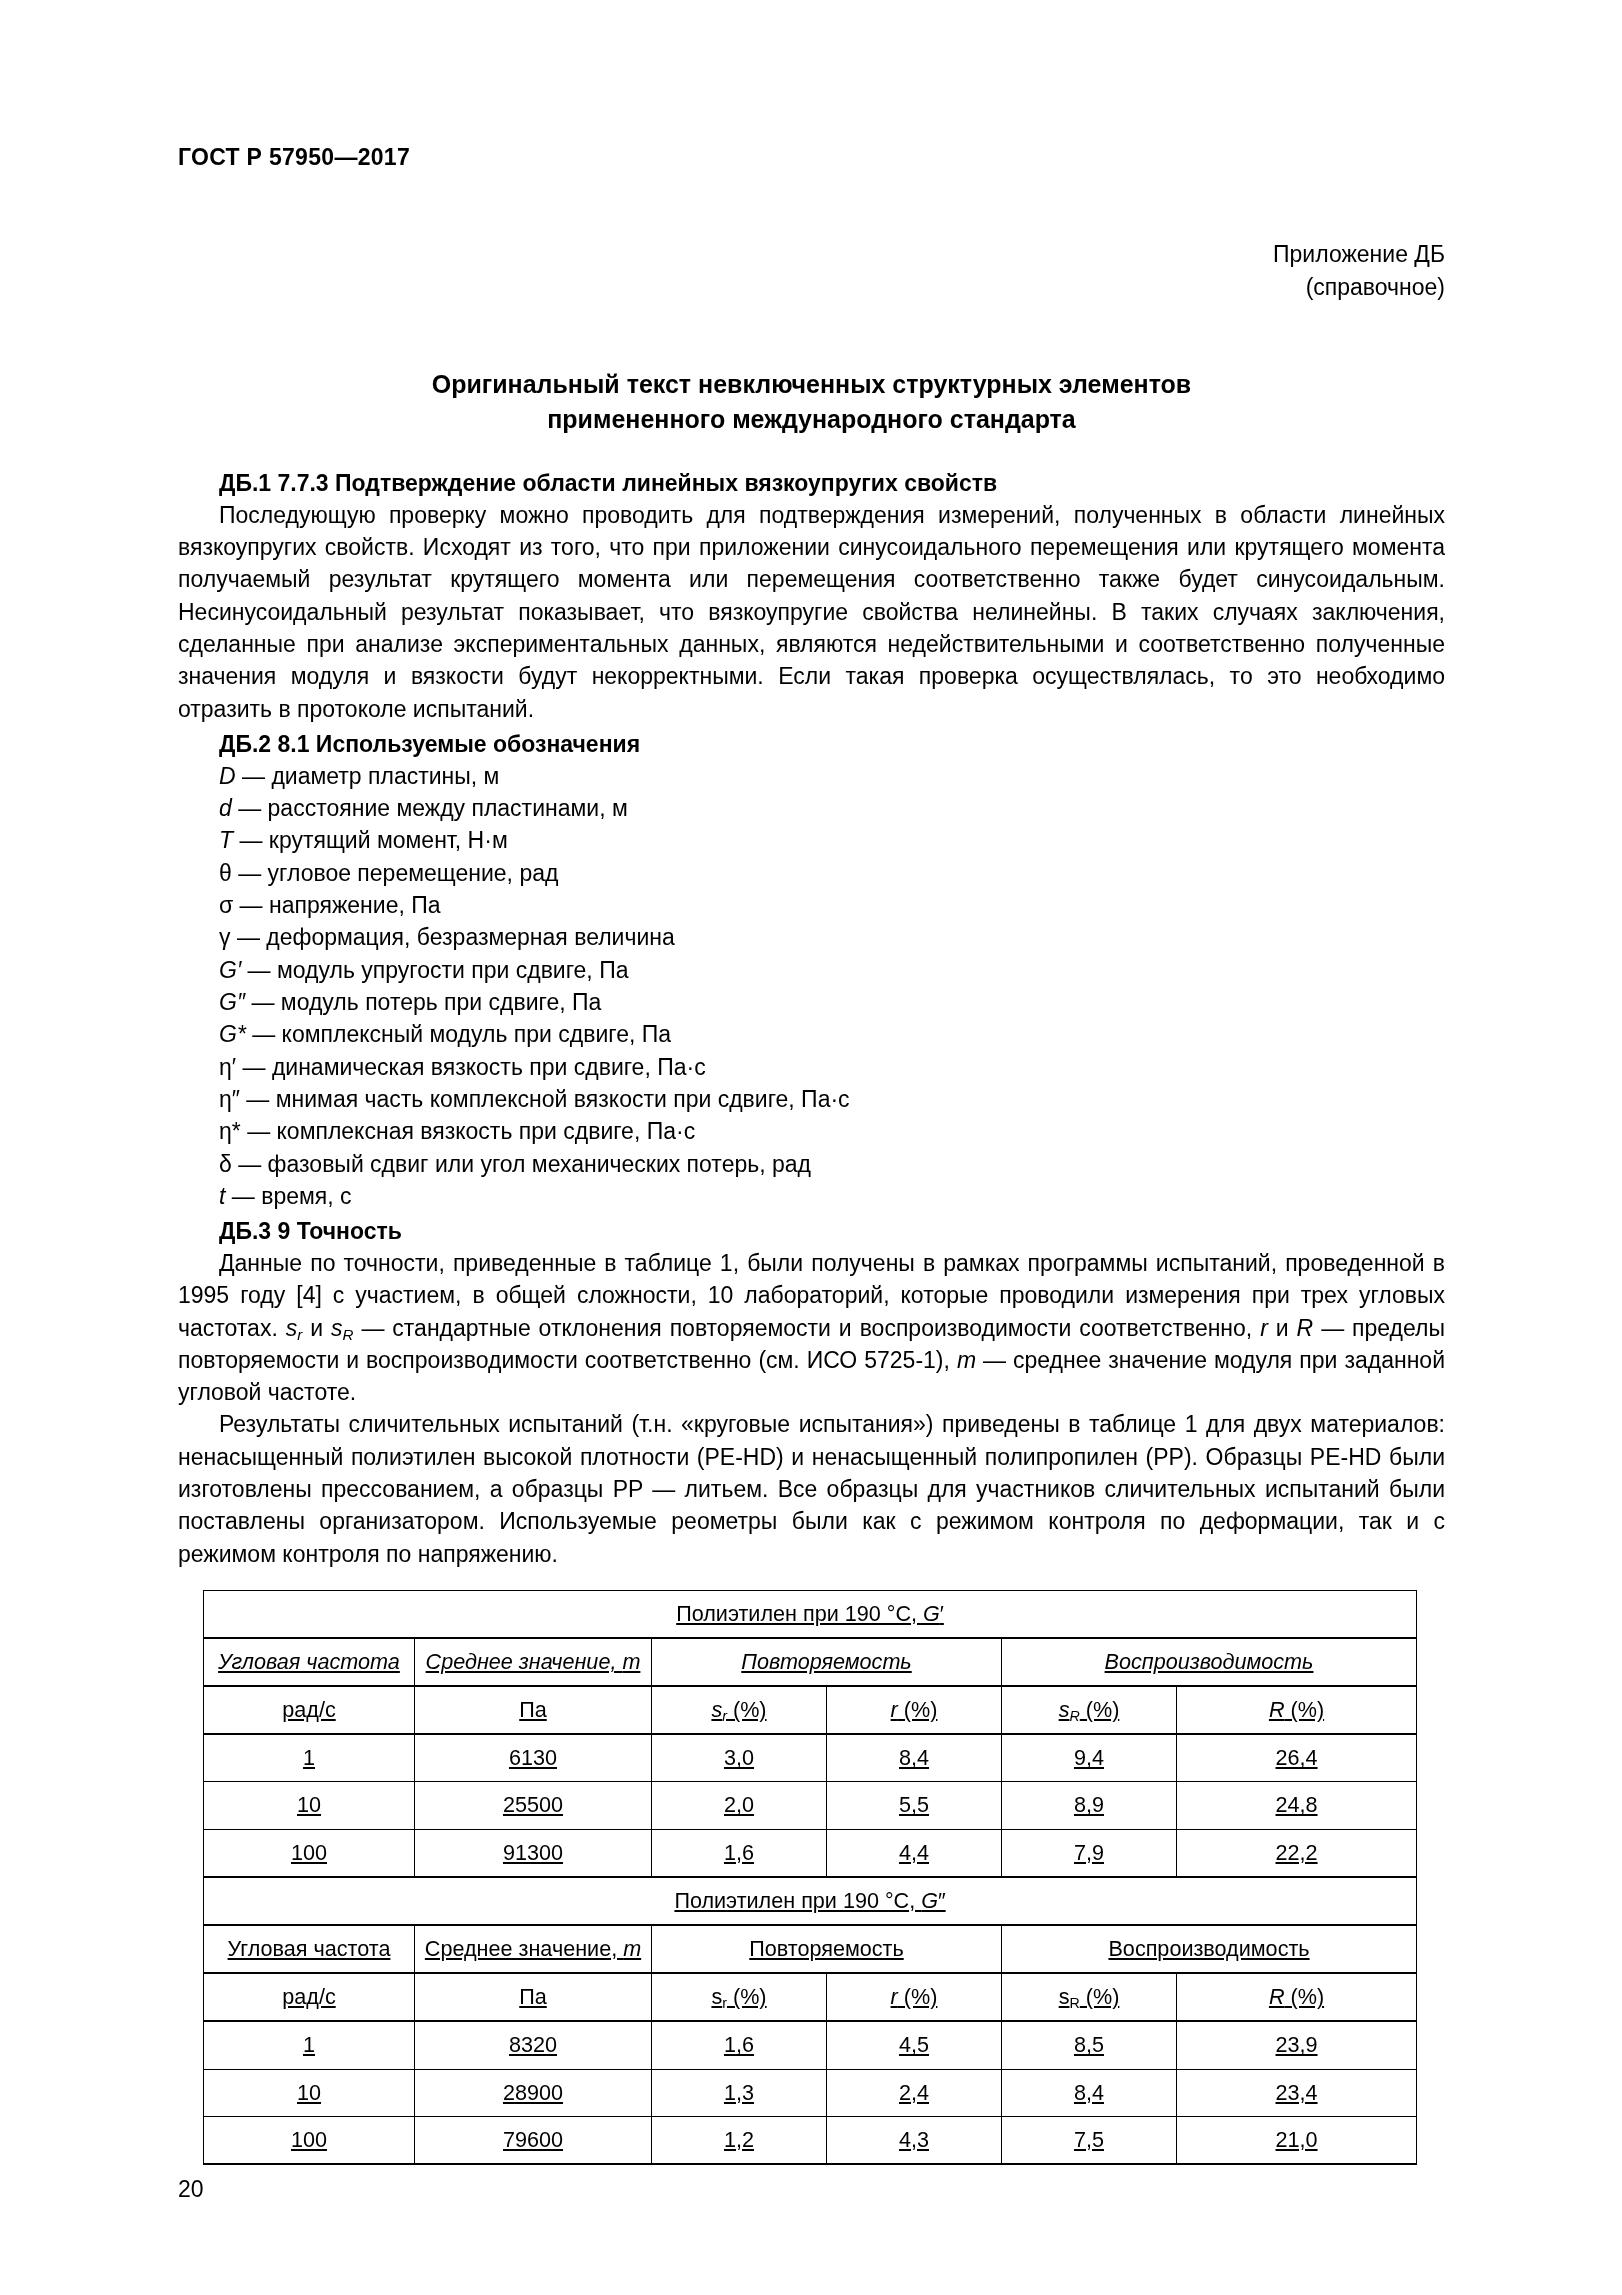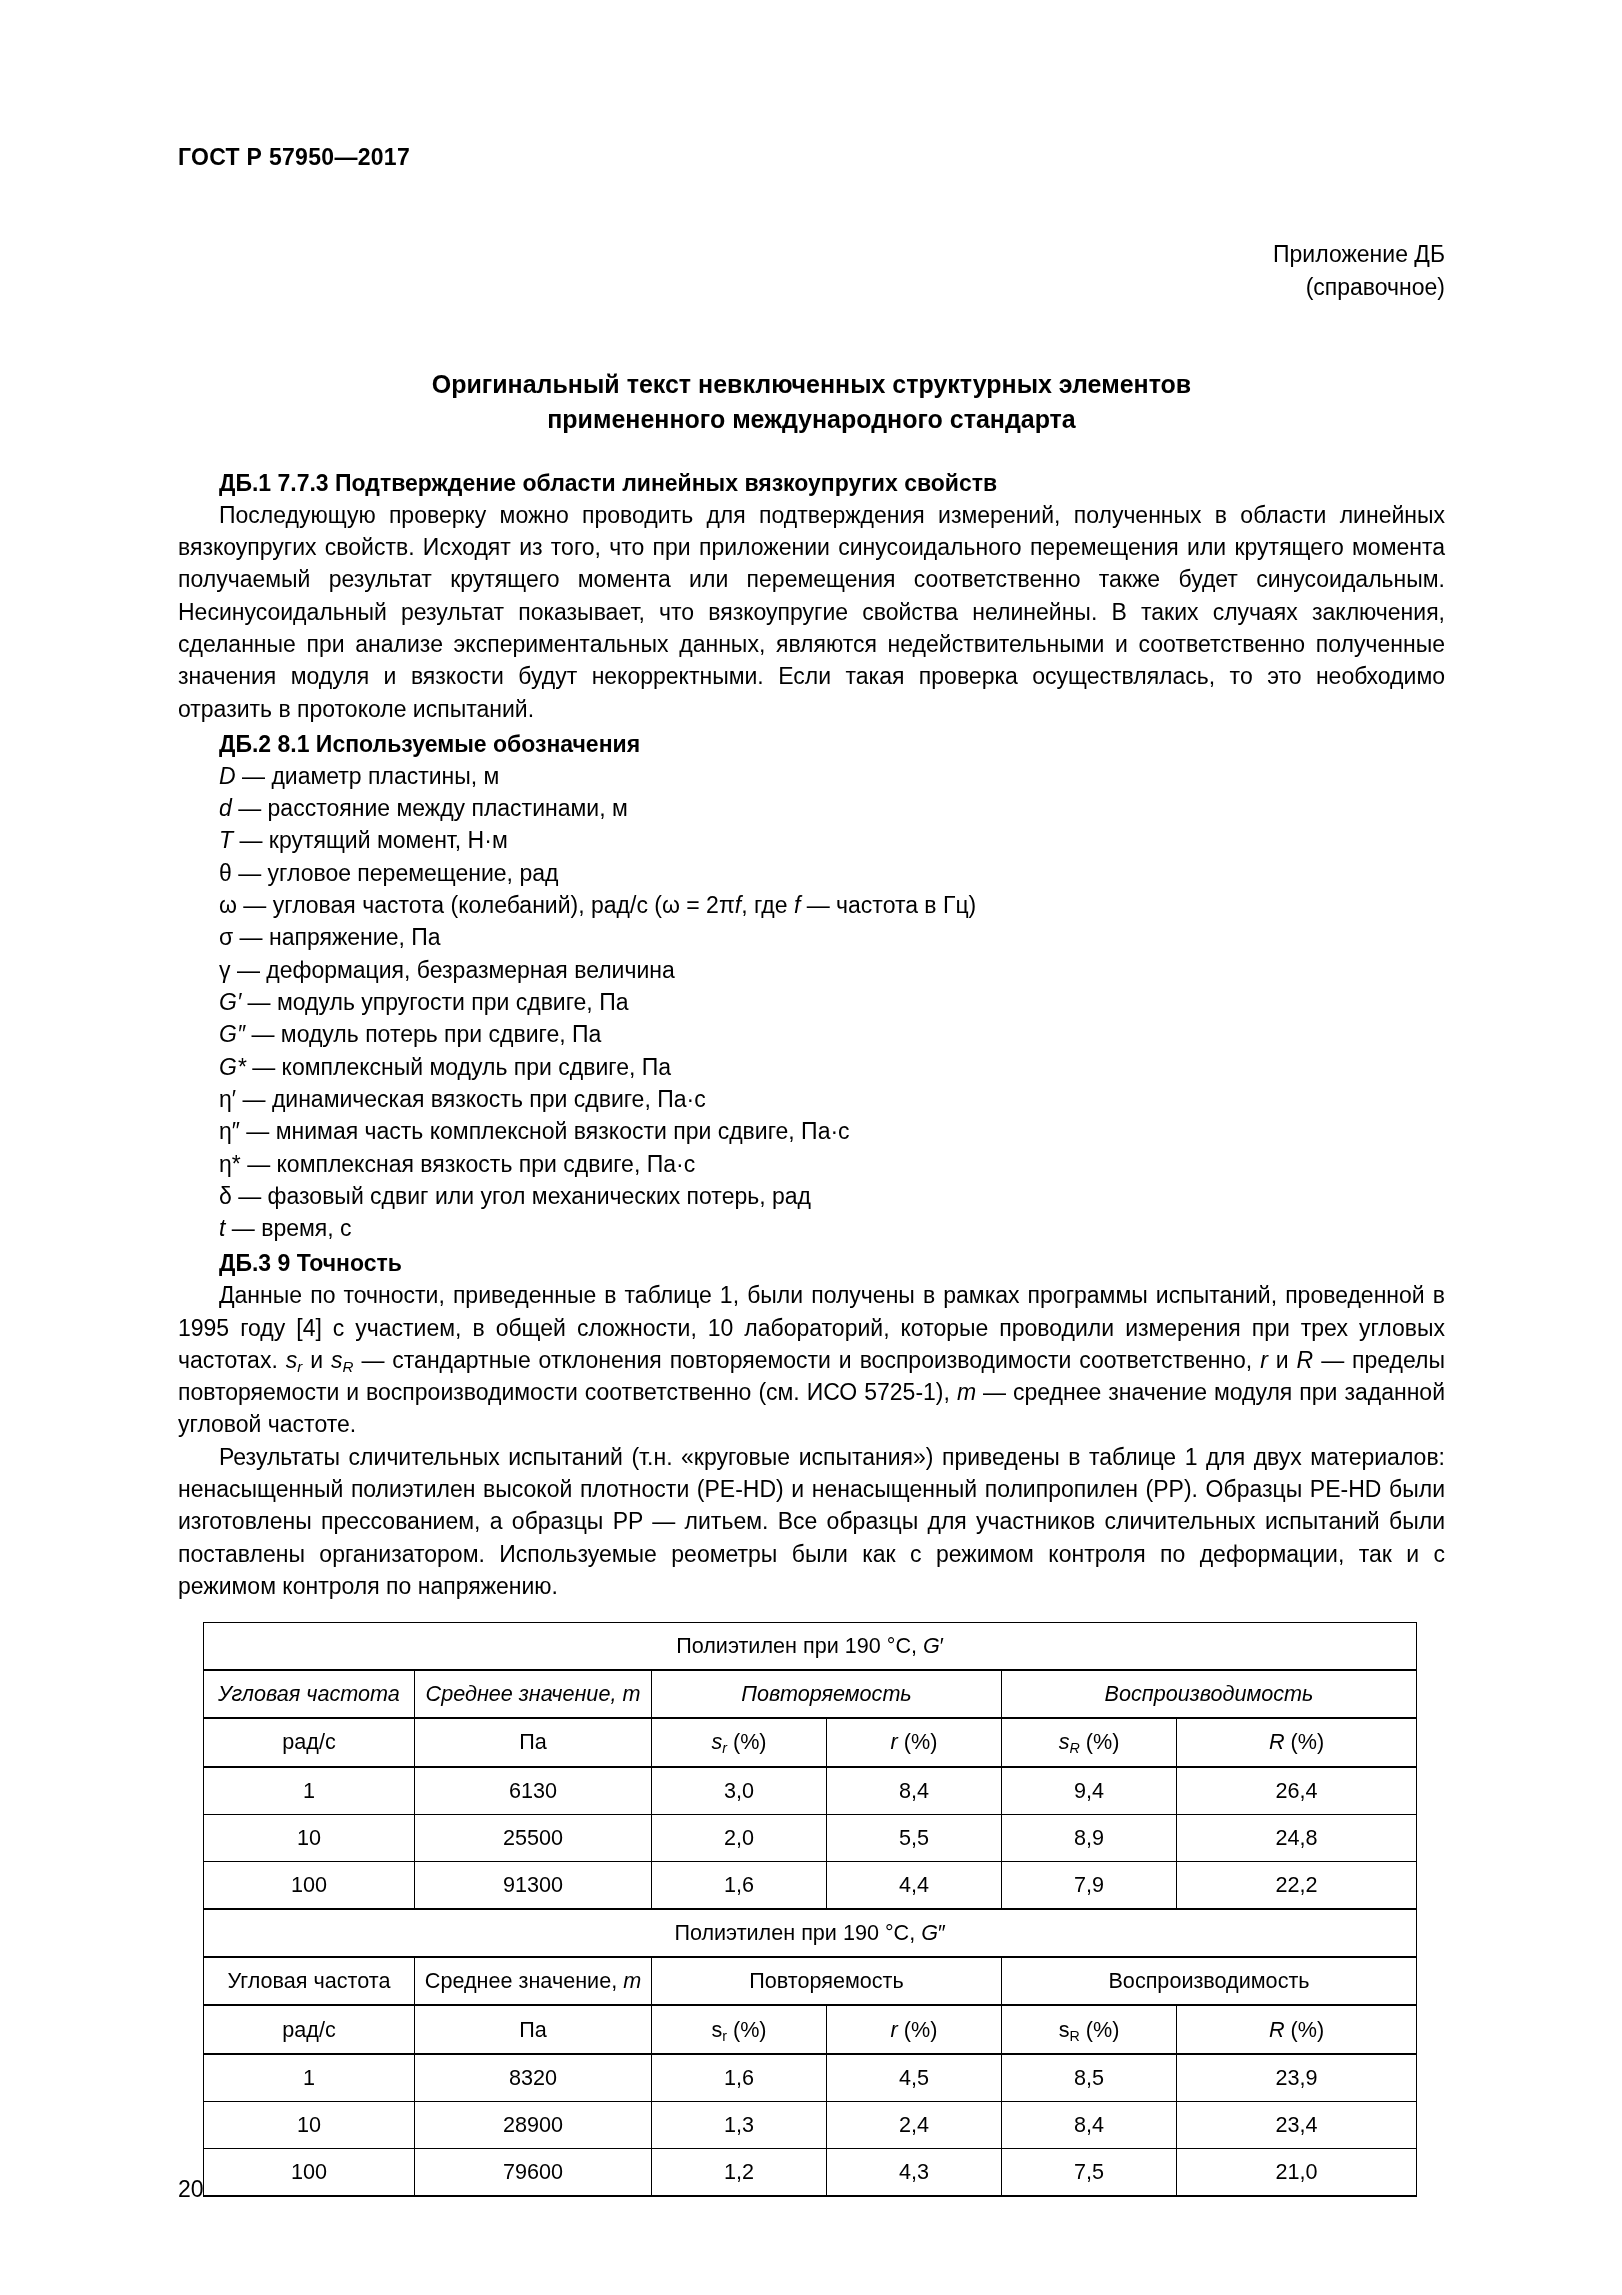--- a/index.html
+++ b/index.html
@@ -95,20 +95,21 @@
   }
   .spaced { letter-spacing: 3.3px; }
 
   
   table.precision {
     border-collapse: collapse;
     margin-top: 19.6px;
     margin-left: 25px;
     width: 1214px;
     table-layout: fixed;
+    text-decoration: underline;
   }
   table.precision td {
     border: 1.3px solid #000000;
     font-size: 21.6px;
     text-align: center;
     vertical-align: middle;
     height: 41px;
     padding: 2.6px 3.9px;
   }
   table.precision tr.thick-bottom td { border-bottom-width: 2.6px; }
@@ -148,21 +149,20 @@
 
   <div class="section-head">ДБ.1 7.7.3 Подтверждение области линейных вязкоупругих свойств</div>
   <p class="body">Последующую проверку можно проводить для подтверждения измерений, полученных в области линейных вязкоупругих свойств. Исходят из того, что при приложении синусоидального перемещения или крутящего момента получаемый результат крутящего момента или перемещения соответственно также будет синусоидальным. Несинусоидальный результат показывает, что вязкоупругие свойства нелинейны. В таких случаях заключения, сделанные при анализе экспериментальных данных, являются недействительными и соответственно полученные значения модуля и вязкости будут некорректными. Если такая проверка осуществлялась, то это необходимо отразить в протоколе испытаний.</p>
 
   <div class="section-head tight">ДБ.2 8.1 Используемые обозначения</div>
   <ul class="symbols">
       <li><span class="sym">D</span><span> — диаметр пластины, м</span></li>
       <li><span class="sym">d</span><span> — расстояние между пластинами, м</span></li>
       <li><span class="sym">T</span><span> — крутящий момент, Н·м</span></li>
       <li><span class="sym-up">θ</span><span> — угловое перемещение, рад</span></li>
-      <li><span class="sym-up">ω</span><span> — угловая частота (колебаний), рад/с (ω = 2π<i>f</i>, где <i>f</i> — частота в Гц)</span></li>
       <li><span class="sym-up">σ</span><span> — напряжение, Па</span></li>
       <li><span class="sym-up">γ</span><span> — деформация, безразмерная величина</span></li>
       <li><span class="sym">G′</span><span> — модуль упругости при сдвиге, Па</span></li>
       <li><span class="sym">G″</span><span> — модуль потерь при сдвиге, Па</span></li>
       <li><span class="sym">G*</span><span> — комплексный модуль при сдвиге, Па</span></li>
       <li><span class="sym-up">η′</span><span> — динамическая вязкость при сдвиге, Па·с</span></li>
       <li><span class="sym-up">η″</span><span> — мнимая часть комплексной вязкости при сдвиге, Па·с</span></li>
       <li><span class="sym-up">η*</span><span> — комплексная вязкость при сдвиге, Па·с</span></li>
       <li><span class="sym-up">δ</span><span> — фазовый сдвиг или угол механических потерь, рад</span></li>
       <li><span class="sym">t</span><span> — время, с</span></li>

